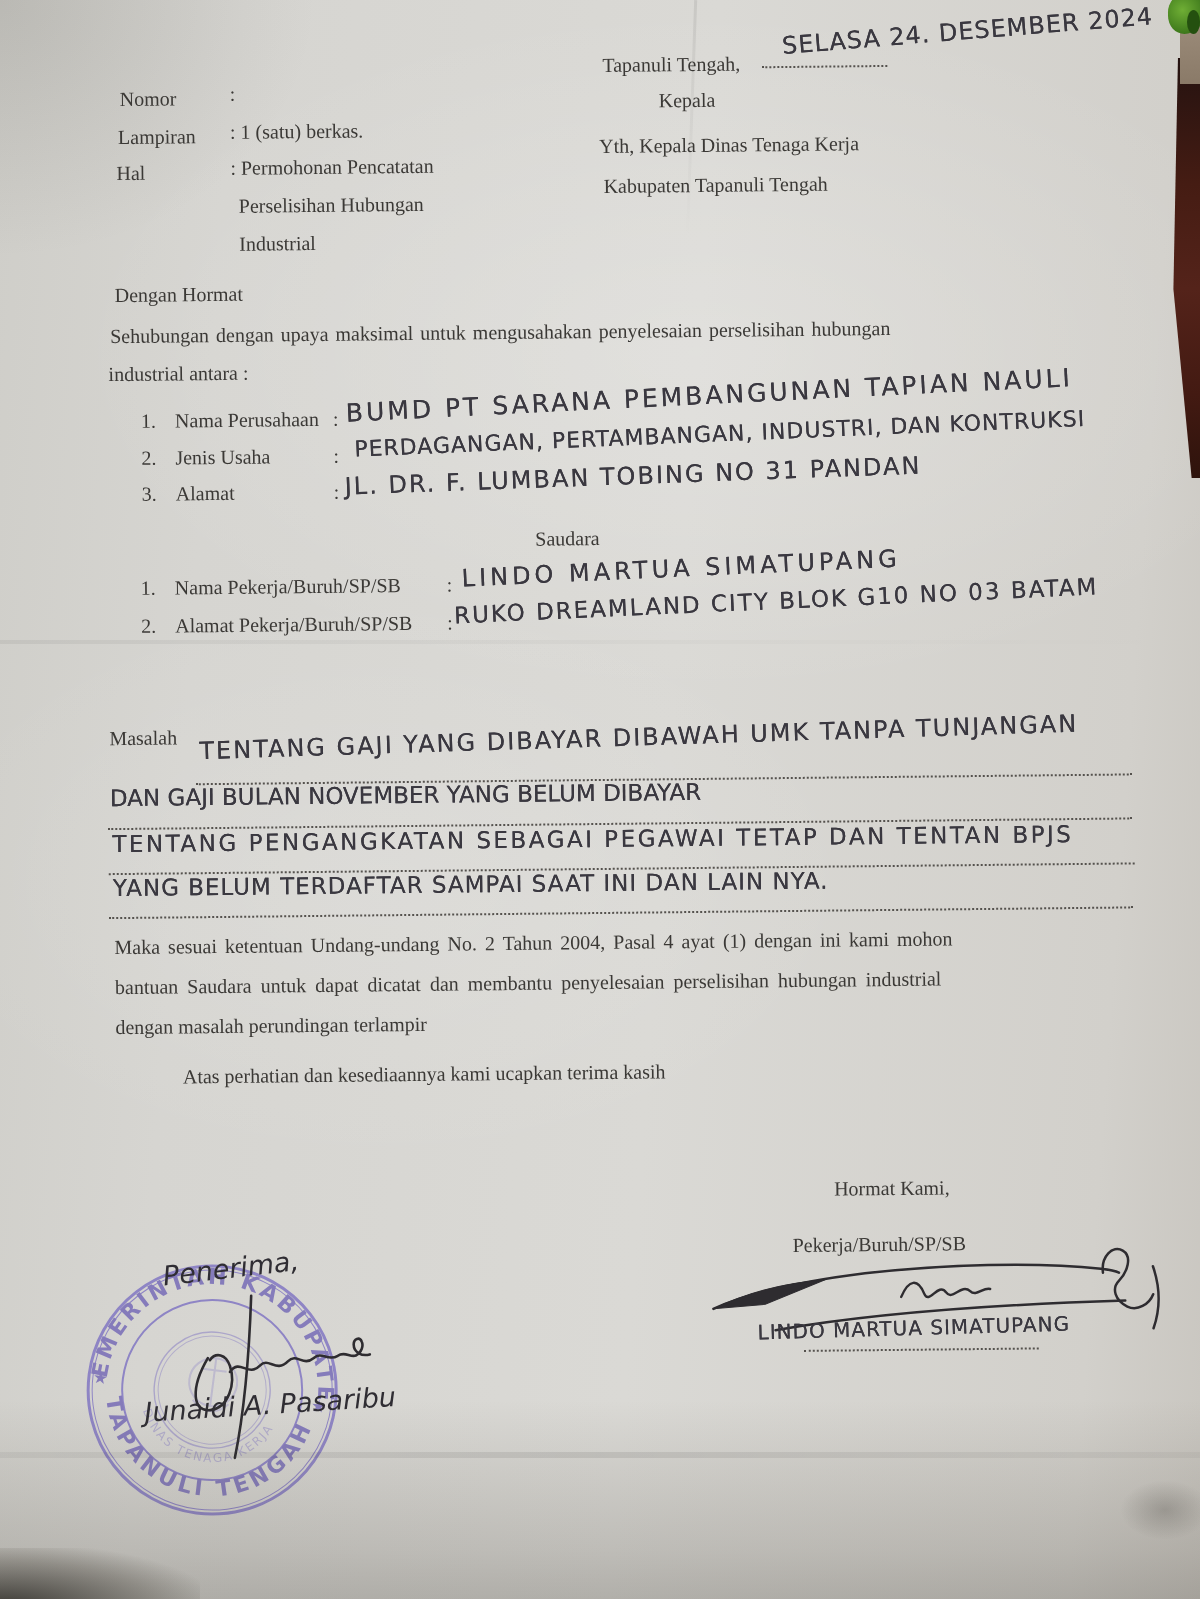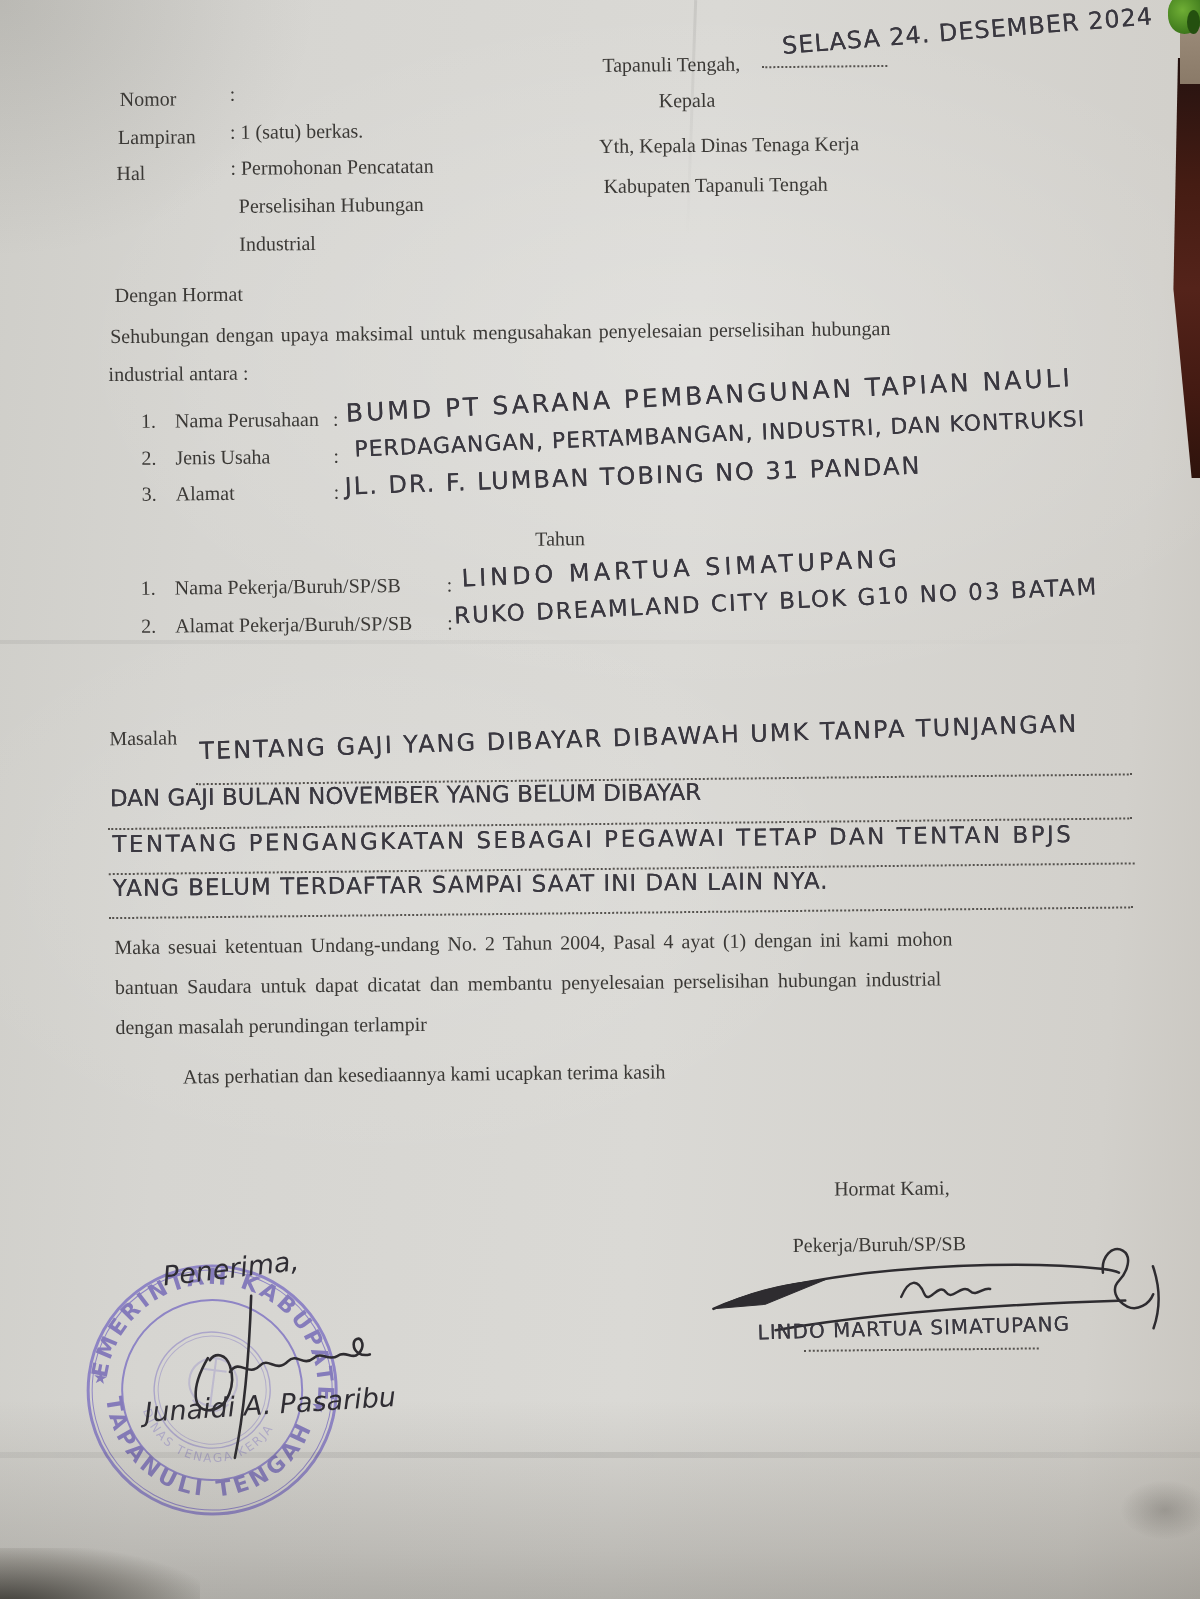--- a/index.html
+++ b/index.html
@@ -60,21 +60,21 @@
     <div class="row" style="left:145px;top:442px;">
       <span class="no">2.</span><span class="lblA">Jenis Usaha</span><span>:</span>
     </div>
     <div class="hw" style="left:358px;top:434px;font-size:22px;letter-spacing:1px;transform:rotate(-1.8deg);transform-origin:left center;">PERDAGANGAN, PERTAMBANGAN, INDUSTRI, DAN KONTRUKSI</div>
 
     <div class="row" style="left:145px;top:478px;">
       <span class="no">3.</span><span class="lblA">Alamat</span><span>:</span>
     </div>
     <div class="hw" style="left:348px;top:470px;font-size:24px;letter-spacing:2px;transform:rotate(-1.5deg);transform-origin:left center;">JL. DR. F. LUMBAN TOBING NO 31 PANDAN</div>
 
-    <div class="typed" style="left:538px;top:527px;">Tahun</div>
+    <div class="typed" style="left:538px;top:527px;">Saudara</div>
 
     <div class="row" style="left:143px;top:572px;">
       <span class="no">1.</span><span class="lblB">Nama Pekerja/Buruh/SP/SB</span><span>:</span>
     </div>
     <div class="hw" style="left:464px;top:563px;font-size:24px;letter-spacing:4px;transform:rotate(-2deg);transform-origin:left center;">LINDO MARTUA SIMATUPANG</div>
 
     <div class="row" style="left:143px;top:610px;">
       <span class="no">2.</span><span class="lblB">Alamat Pekerja/Buruh/SP/SB</span><span>:</span>
     </div>
     <div class="hw" style="left:456px;top:601px;font-size:23px;letter-spacing:2px;transform:rotate(-2deg);transform-origin:left center;">RUKO DREAMLAND CITY BLOK G10 NO 03 BATAM</div>

